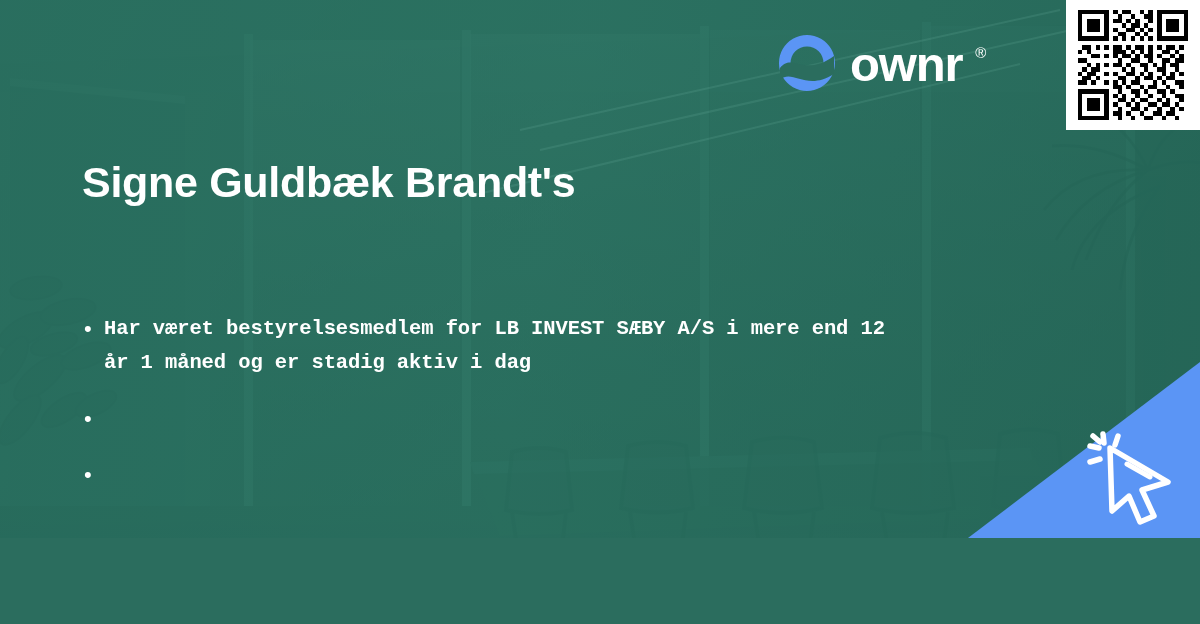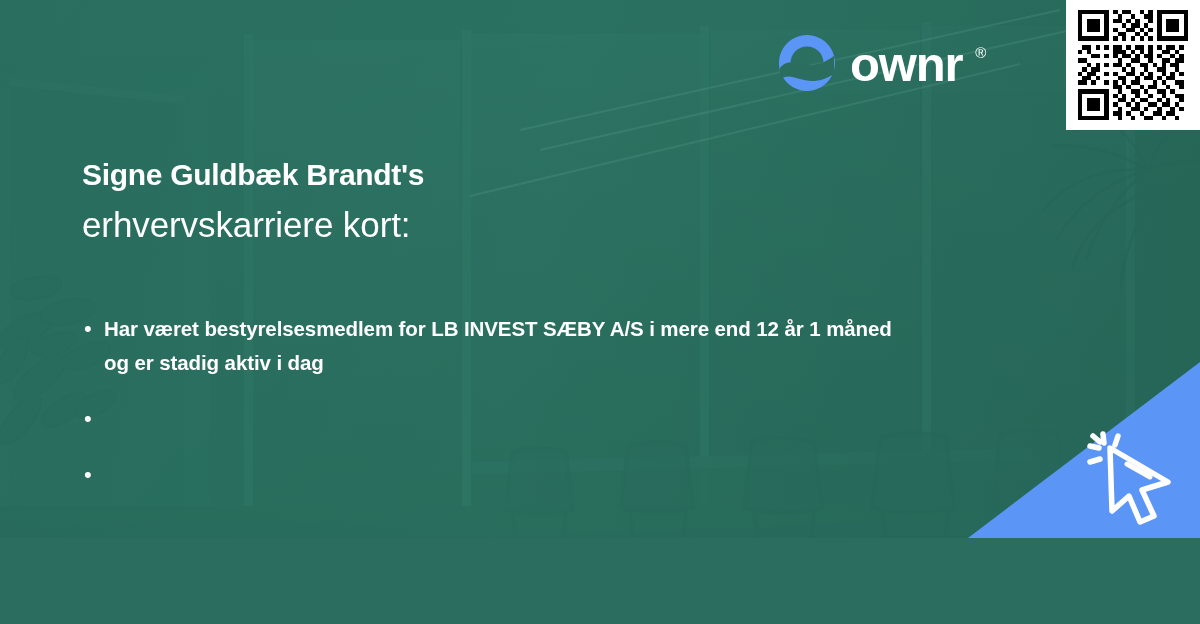--- a/index.html
+++ b/index.html
@@ -84,21 +84,21 @@
 
   
   #headline {
     position:absolute;
     left:82px; top:158px;
     width:900px;
     z-index:5;
   }
   #title-main {
     color:#ffffff;
-    font-size:30px;
+    font-size:43px;
     font-weight:bold;
     line-height:1.12;
     letter-spacing:-0.3px;
   }
   #title-sub {
     color:#ffffff;
     font-size:35px;
     font-weight:normal;
     line-height:1.2;
     margin-top:12px;
@@ -126,20 +126,21 @@
     text-align:left;
     padding-left:2px;
   }
   .bullet-text {
     color:#ffffff;
     font-size:20.5px;
     font-weight:bold;
     line-height:34px;
     letter-spacing:-0.1px;
     max-width:790px;
+    font-family:Liberation Mono, monospace;
   }
 
   
   #corner-triangle {
     position:absolute;
     right:0; bottom:0;
     width:232px; height:176px;
     z-index:7;
     pointer-events:none;
   }
@@ -446,21 +447,20 @@
           <rect x="12" y="24" width="1" height="1"></rect>
         <rect x="15" y="24" width="2" height="1"></rect>
           <rect x="19" y="24" width="1" height="1"></rect>
         <rect x="22" y="24" width="1" height="1"></rect>
       </g>
     </svg>
   </div>
 
   <div id="headline">
     <div id="title-main">Signe Guldbæk Brandt's</div>
-    <div id="title-sub">erhvervskarriere kort:</div>
   </div>
 
   <div id="bullets">
     <div class="bullet-row">
       <span class="bullet-dot">•</span>
       <span class="bullet-text">Har været bestyrelsesmedlem for LB INVEST SÆBY A/S i mere end 12 år 1 måned og er stadig aktiv i dag</span>
     </div>
     <div class="bullet-row">
       <span class="bullet-dot">•</span>
     </div>

